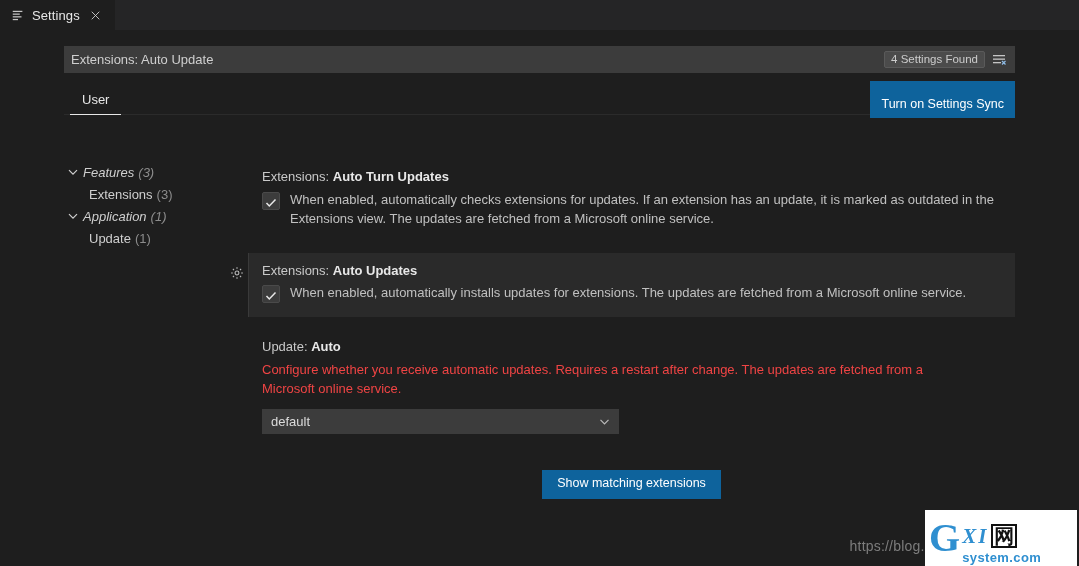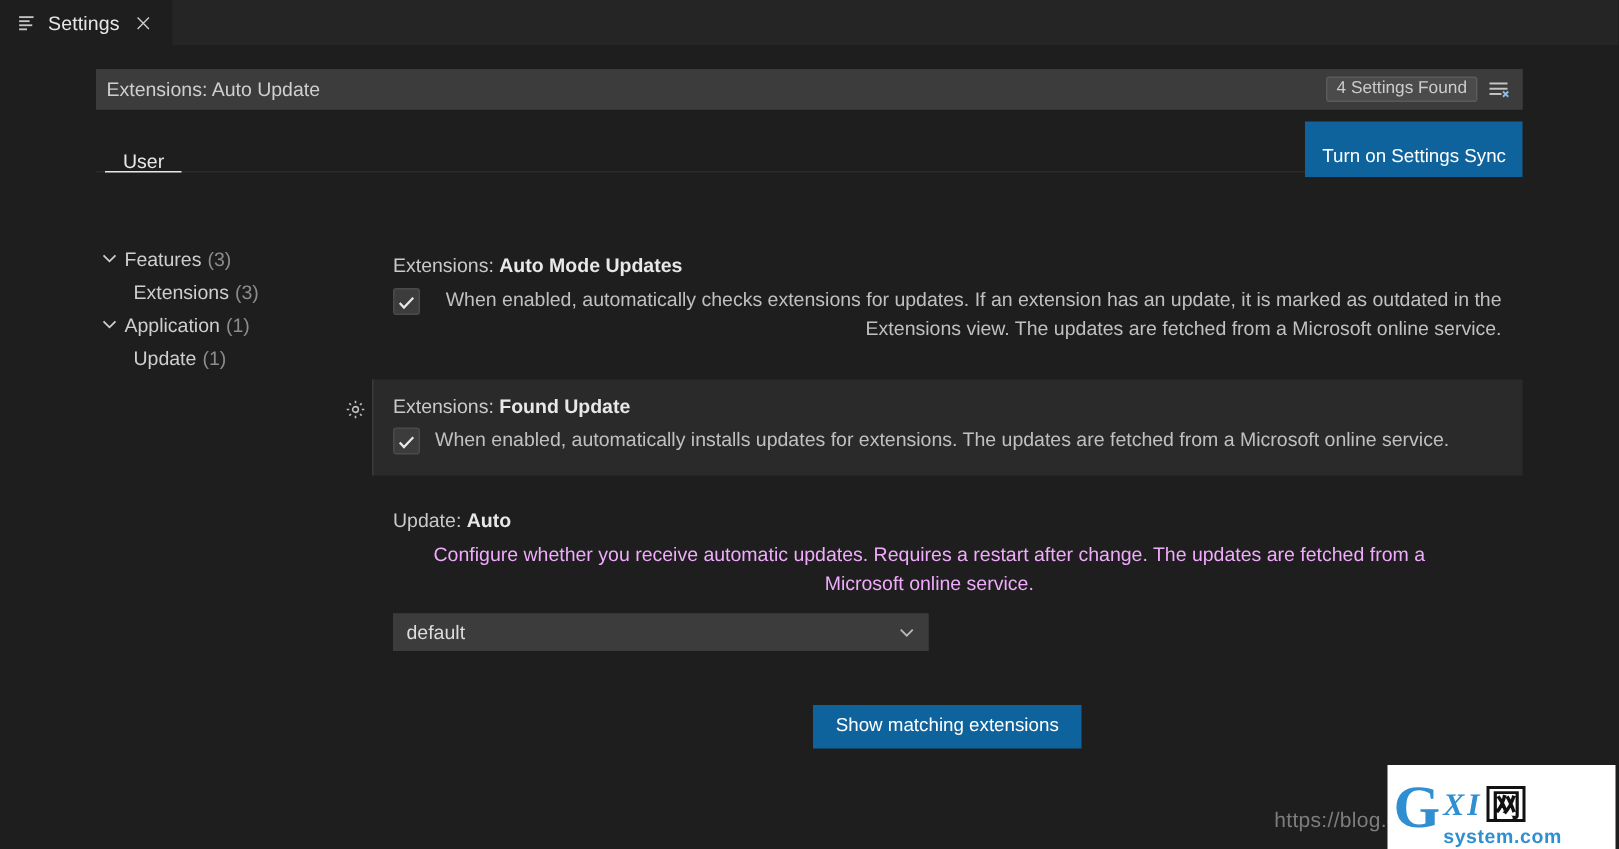--- a/index.html
+++ b/index.html
@@ -87,21 +87,21 @@
     position: absolute;
     left: 64px; top: 52px;
     width: 951px; height: 32px;
     border-bottom: 1px solid #2b2b2b;
   }
   .user-tab {
     position: absolute;
     left: 6px; top: 0;
     height: 32px;
     padding: 0 12px;
-    display: flex; align-items: flex-end;
+    display: flex; align-items: center;
     color: #e7e7e7;
     font-size: 13px;
   }
   .user-tab::after {
     content: "";
     position: absolute;
     left: 0; right: 0; bottom: 0;
     height: 1px;
     background: #e7e7e7;
   }
@@ -125,21 +125,21 @@
     width: 180px;
     font-size: 13px;
   }
   .toc-item {
     display: flex;
     align-items: center;
     height: 22px;
     color: #cfcfcf;
     white-space: nowrap;
   }
-  .toc-item.lvl1 { padding-left: 8px; }
+  .toc-item.lvl1 { padding-left: 8px; font-style: italic; }
   .toc-item.lvl2 { padding-left: 31px; }
   .chevron {
     width: 14px; height: 14px;
     margin-right: 3px;
     display: block; flex: none;
   }
   .toc-count { color: #8c8c8c; margin-left: 4px; }
 
   
   .settings-list {
@@ -171,46 +171,44 @@
     font-size: 13px;
     color: #c9c9c9;
     margin-bottom: 5px;
     line-height: 1.3;
   }
   .setting-title b { color: #e8e8e8; font-weight: bold; }
   .cb-line {
     display: flex;
     align-items: flex-start;
     gap: 10px;
-    text-align: right;
   }
   .checkbox {
     width: 18px; height: 18px;
     flex: none;
     margin-top: 1px;
     background: #3c3c3c;
     border: 1px solid #4a4a4a;
     border-radius: 2px;
     display: flex; align-items: center; justify-content: center;
   }
   .checkbox.unchecked { background: #3c3c3c; border-color: #454545; }
   .check-glyph { width: 12px; height: 12px; display: block; }
   .setting-desc {
     font-size: 13px;
     color: #c0c0c0;
     line-height: 1.45;
     max-width: 725px;
   }
   .desc-block {
     font-size: 13px;
-    color: #f0abfc;
+    color: #ef4444;
     line-height: 1.45;
     max-width: 715px;
     margin-bottom: 10px;
-    text-align: center;
   }
   .select-box {
     width: 357px; height: 25px;
     background: #3c3c3c;
     border: 1px solid #3c3c3c;
     display: flex;
     align-items: center;
     padding: 0 7px 0 8px;
     color: #dcdcdc;
     font-size: 13px;
@@ -363,21 +361,21 @@
     <div class="toc-item lvl2">
       <span>Update</span>
       <span class="toc-count">(1)</span>
     </div>
   </div>
 
   <div class="settings-list">
 
     <div class="setting-row">
       <div class="setting-title">
-        <span>Extensions: </span><b>Auto Mode Updates</b>
+        <span>Extensions: </span><b>Auto Turn Updates</b>
       </div>
       <div class="cb-line">
         <span class="checkbox">
           <span class="check-glyph">
             <svg viewBox="0 0 12 12" width="12" height="12">
               <path d="M1.5 6 L4.3 9 L10.5 2.5" stroke="#e8e8e8" stroke-width="1.5" fill="none"></path>
             </svg>
           </span>
         </span>
         <span class="setting-desc">When enabled, automatically checks extensions for updates. If an extension has an update, it is marked as outdated in the Extensions view. The updates are fetched from a Microsoft online service.</span>
@@ -387,21 +385,21 @@
     <div class="setting-row focused" style="margin-top:14px;padding-top:10px;padding-bottom:14px;">
       <span class="gear-icon">
         <svg viewBox="0 0 16 16" width="14" height="14">
           <circle cx="8" cy="8" r="2.2" stroke="#bfbfbf" stroke-width="1.2" fill="none"></circle>
           <path d="M8 1.3 L8 3.2 M8 12.8 L8 14.7 M1.3 8 L3.2 8 M12.8 8 L14.7 8
                    M3.3 3.3 L4.6 4.6 M11.4 11.4 L12.7 12.7
                    M12.7 3.3 L11.4 4.6 M4.6 11.4 L3.3 12.7" stroke="#bfbfbf" stroke-width="1.25" fill="none"></path>
         </svg>
       </span>
       <div class="setting-title">
-        <span>Extensions: </span><b>Found Update</b>
+        <span>Extensions: </span><b>Auto Updates</b>
       </div>
       <div class="cb-line">
         <span class="checkbox">
           <span class="check-glyph">
             <svg viewBox="0 0 12 12" width="12" height="12">
               <path d="M1.5 6 L4.3 9 L10.5 2.5" stroke="#e8e8e8" stroke-width="1.5" fill="none"></path>
             </svg>
           </span>
         </span>
         <span class="setting-desc">When enabled, automatically installs updates for extensions. The updates are fetched from a Microsoft online service.</span>

